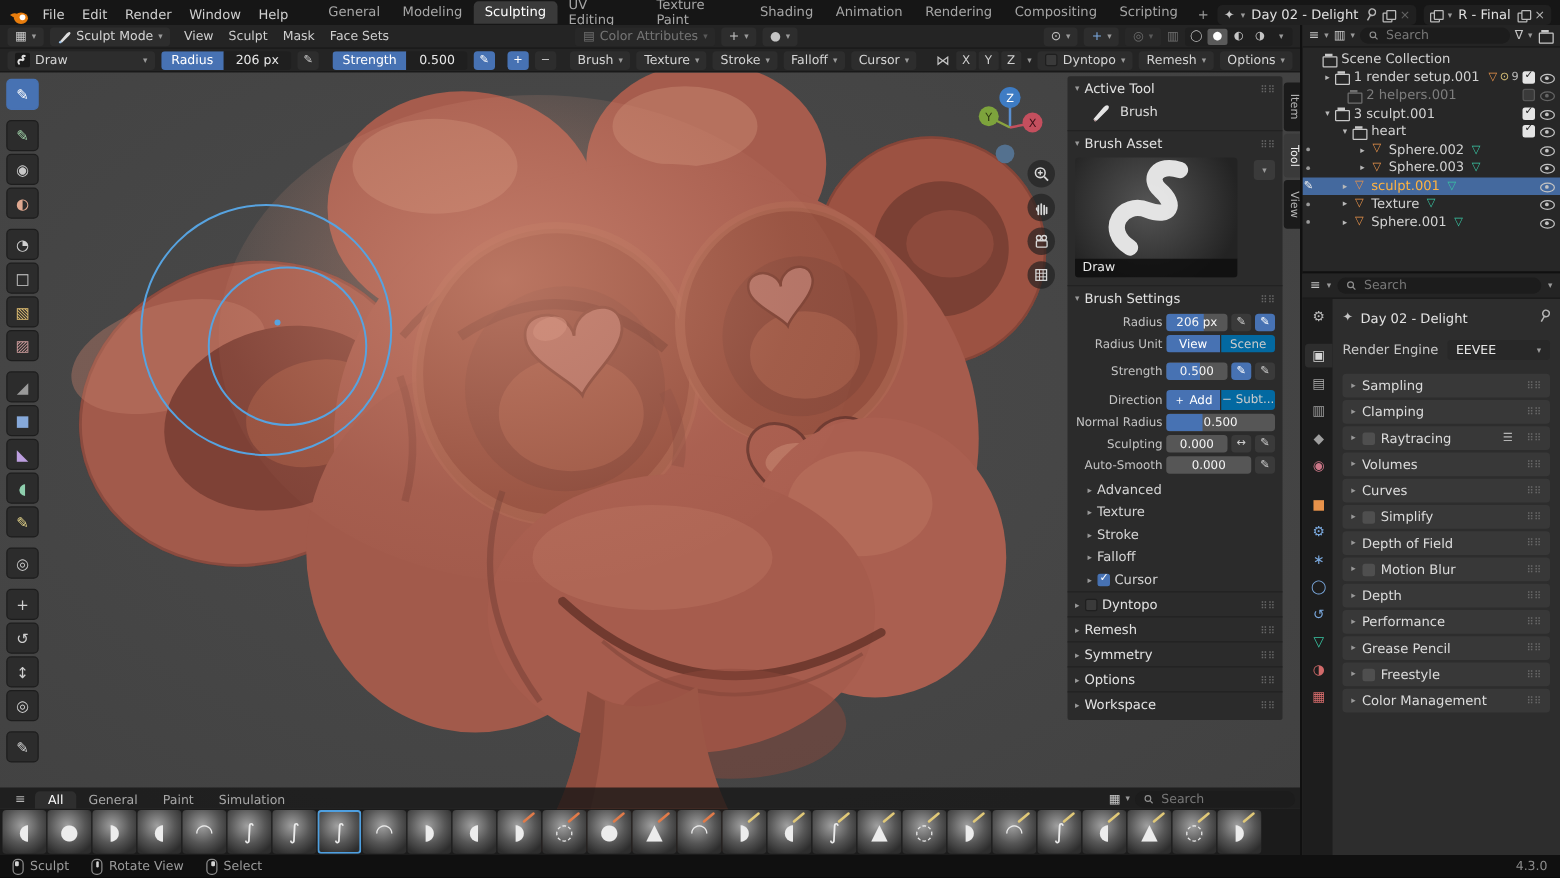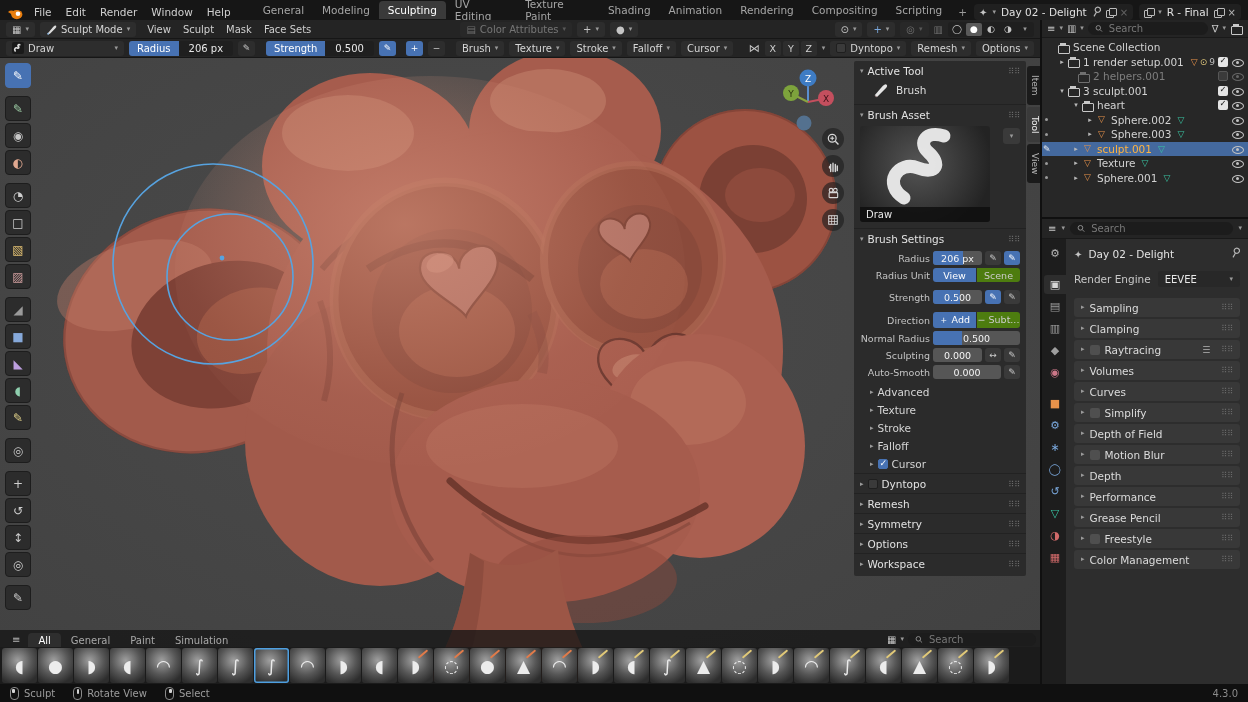--- a/index.html
+++ b/index.html
@@ -61,21 +61,21 @@
   .sub-head{display:flex;align-items:center;gap:4px;padding:3px 6px 3px 16px;font-size:10.5px;color:#d5d5d5;}
   .at-row{display:flex;align-items:center;gap:8px;padding:2px 6px 6px 18px;color:#ddd;}
   .bs-row{display:flex;align-items:center;gap:3px;margin:3px 6px 0;}
   .bs-label{width:70px;text-align:right;color:#c3c3c3;font-size:9.5px;flex:none;white-space:nowrap;}
   .slider{flex:1;height:14px;background:#565656;border-radius:3px;position:relative;overflow:hidden;display:flex;align-items:center;justify-content:center;font-size:9.5px;color:#f4f4f4;}
   .fillbar{position:absolute;left:0;top:0;bottom:0;background:#4772b3;}
   .slider b{position:relative;z-index:1;font-weight:normal;}
   .sbtn{width:16px;height:14px;background:#3a3a3a;border-radius:3px;display:flex;align-items:center;justify-content:center;font-size:9px;color:#ccc;flex:none;}
   .sbtn.on{background:#4772b3;color:#fff;}
   .seg{flex:1;display:flex;border-radius:3px;overflow:hidden;gap:1px;}
-  .seg>div{flex:1;text-align:center;padding:1.5px 0;background:#4d7c0f;font-size:9.5px;color:#ccc;}
+  .seg>div{flex:1;text-align:center;padding:1.5px 0;background:#0369a1;font-size:9.5px;color:#ccc;}
   .seg>.on{background:#4772b3;color:#fff;}
   #bp-wrap{position:relative;margin:2px 6px 6px;}
   #bp{width:130px;height:96px;background:radial-gradient(circle at 45% 40%,#555,#232323 80%);border-radius:3px;position:relative;overflow:hidden;}
   #bp-label{position:absolute;left:0;right:0;bottom:0;background:rgba(14,14,14,.85);padding:2px 6px;font-size:10px;color:#e8e8e8;}
   #bp-dd{position:absolute;right:0;top:2px;width:17px;height:16px;background:#3a3a3a;border-radius:3px;display:flex;align-items:center;justify-content:center;}
   .cbx{width:10px;height:10px;border-radius:2px;background:#3a3a3a;border:1px solid #1f1f1f;flex:none;position:relative;}
   .cbx.checked{background:#4772b3;border-color:#4772b3;}
   .cbx.checked::after{content:"✓";position:absolute;left:1px;top:-2px;font-size:9px;color:#fff;}
   
   #sb-tabs{position:absolute;top:8px;right:0;width:13px;display:flex;flex-direction:column;gap:2px;z-index:7;}

